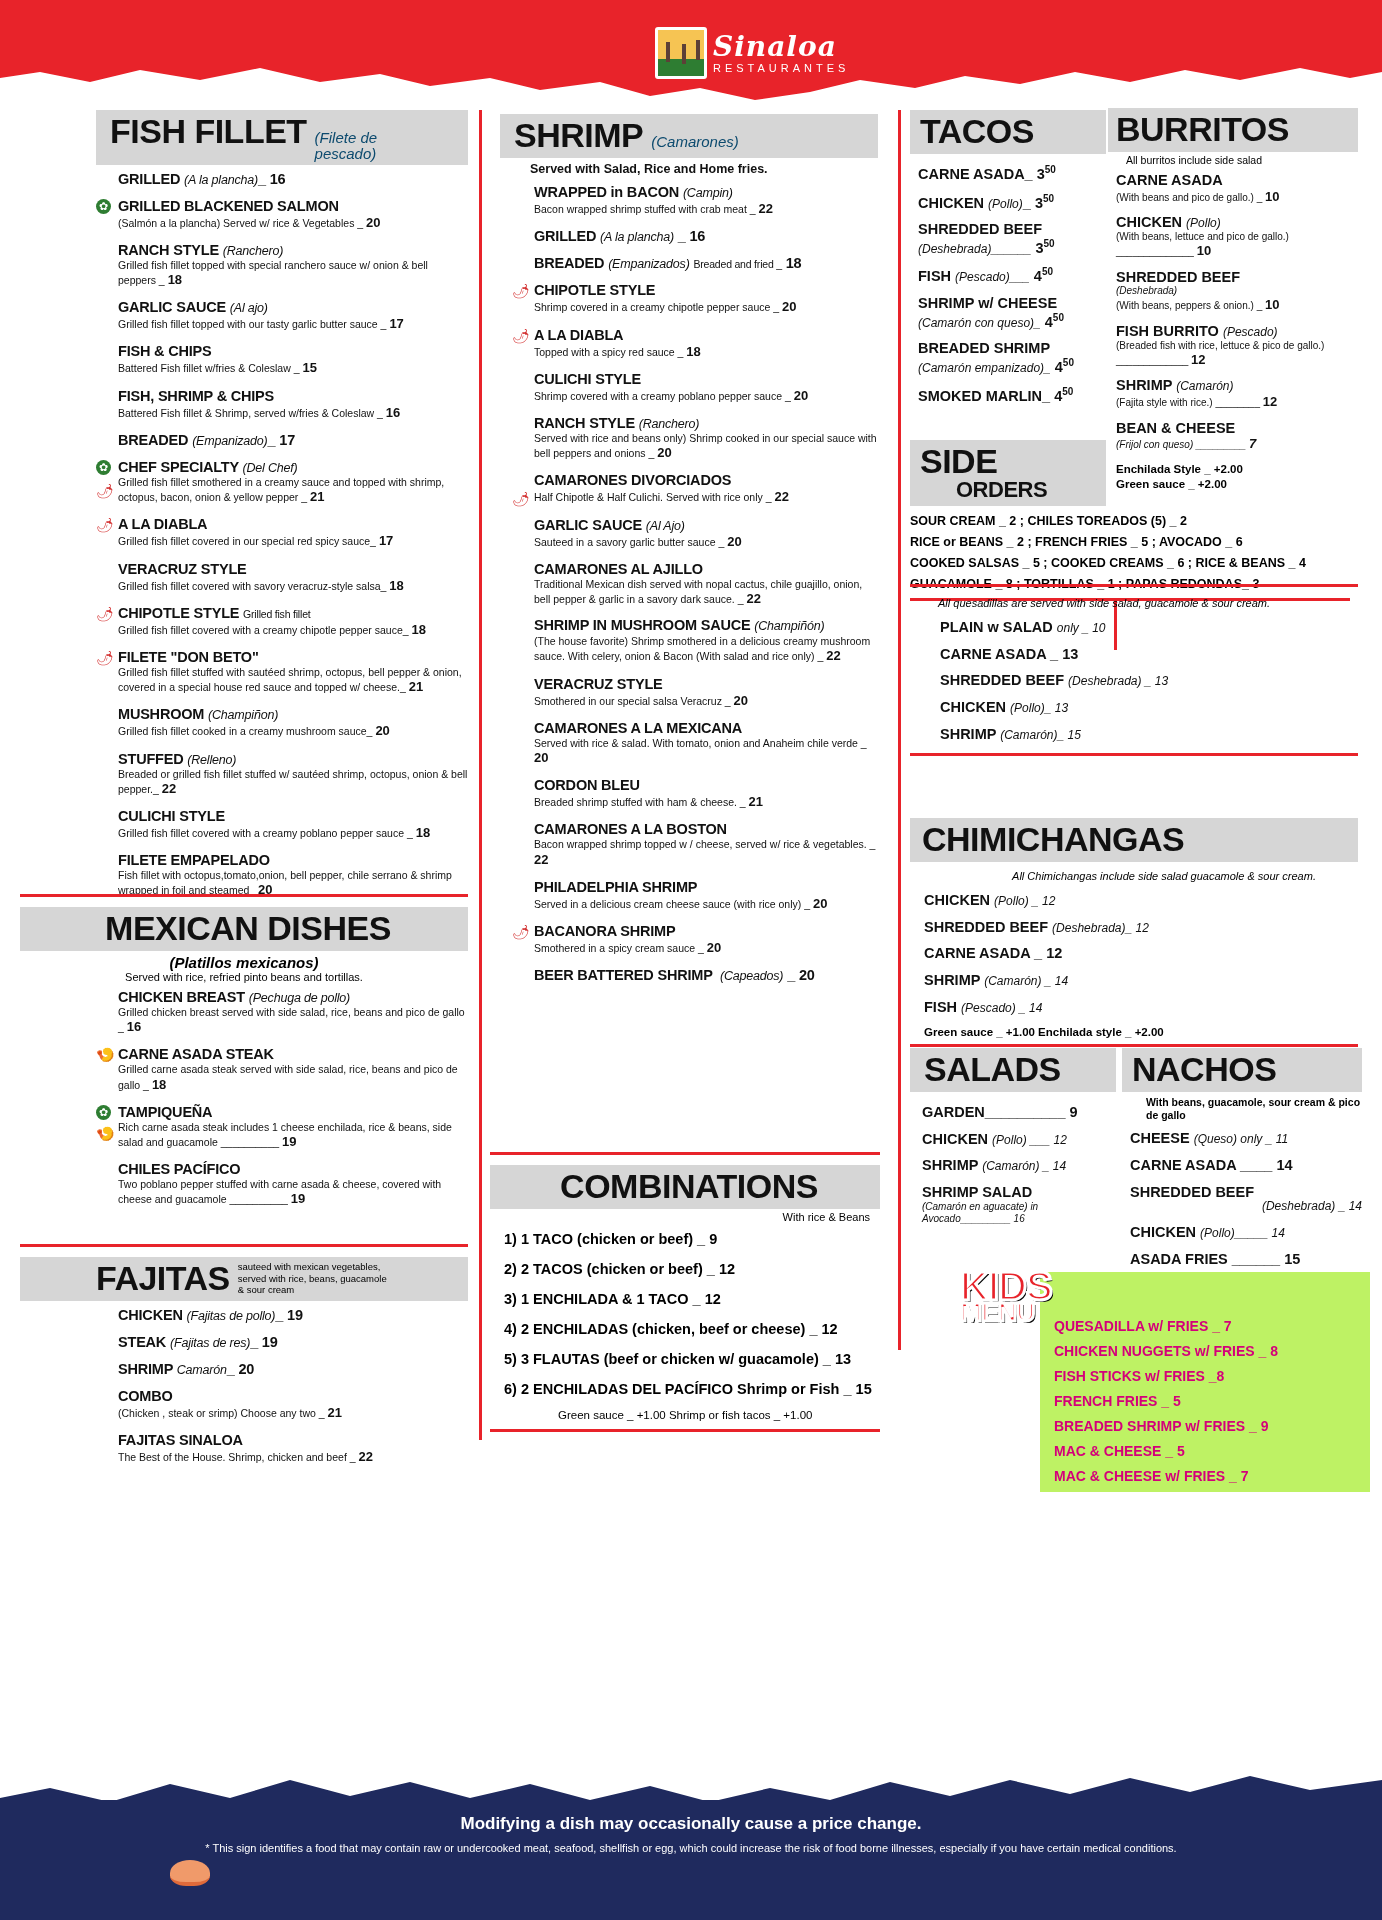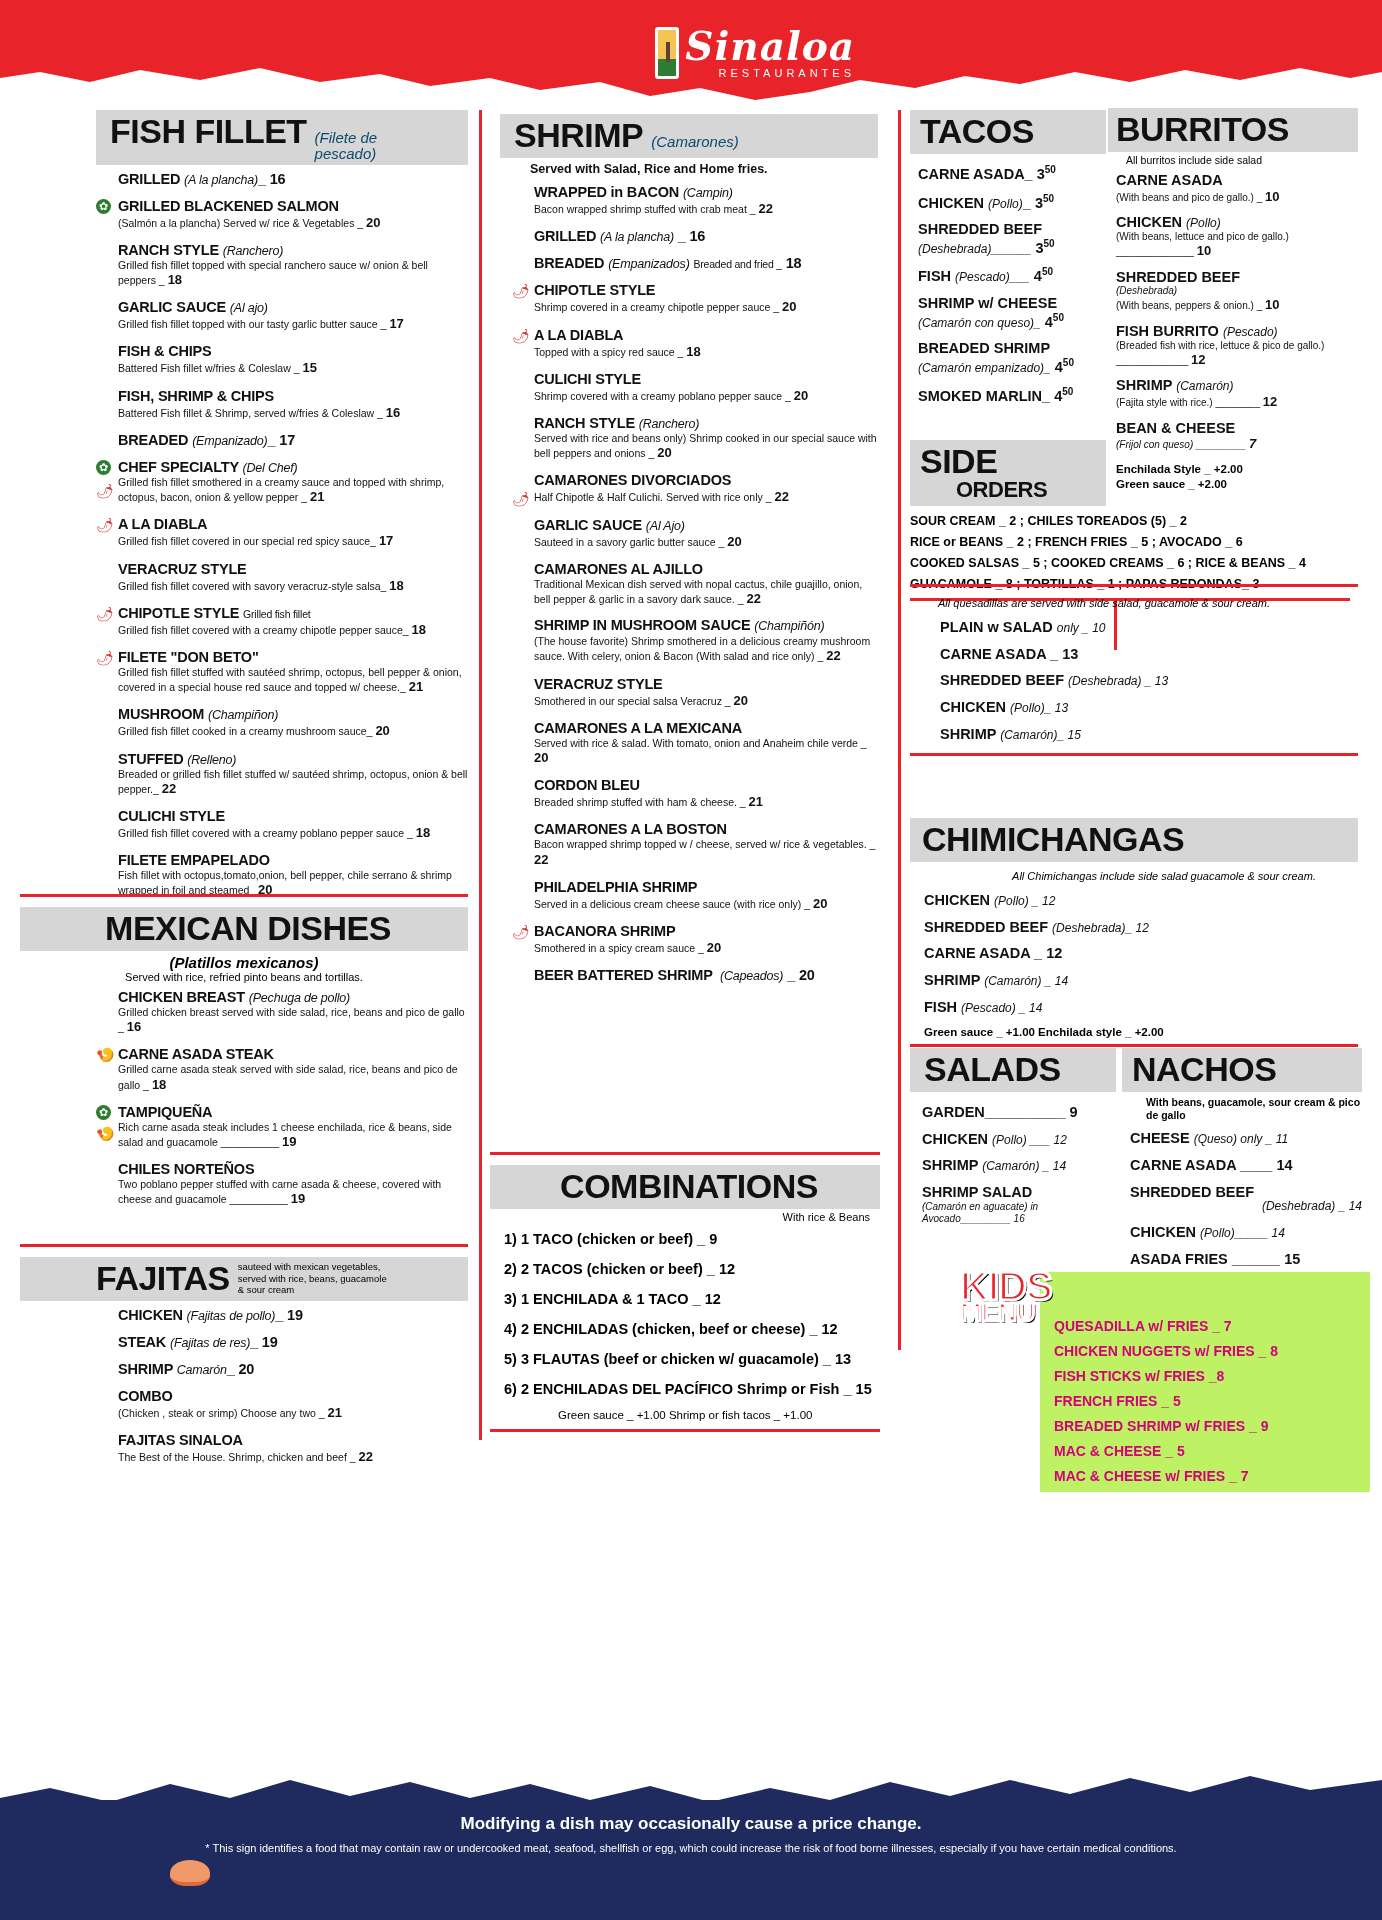--- a/index.html
+++ b/index.html
@@ -39,21 +39,21 @@
     background: #2e7d32;
   }
   .logo-pic:after {
     content: ""; position: absolute; left: 8px; bottom: 14px; width: 4px; height: 20px;
     background: #5d4037;
     box-shadow: 16px 2px 0 #5d4037, 30px -2px 0 #5d4037;
   }
   .logo-text { color: #ffffff; line-height: 1; }
   .logo-name {
     font-family: "DejaVu Serif", serif; font-style: italic;
-    font-size: 39px; font-weight: bold; letter-spacing: 1px;
+    font-size: 28px; font-weight: bold; letter-spacing: 1px;
   }
   .logo-sub { font-size: 11px; letter-spacing: 4px; margin-top: 2px; text-align: right; }
 
   
   .sheet { position: absolute; top: 100px; left: 0; width: 1382px; height: 1680px; }
 
   .col { position: absolute; }
   .sect-head {
     background: #d6d6d6;
     padding: 2px 6px 3px 14px;
@@ -305,21 +305,21 @@
           <span class="pr">18</span></div>
       </div>
       <div class="item">
         <span class="mark leaf">✿</span>
         <span class="mark meat" style="top:22px;">🍤</span>
         <div class="nm"><span>TAMPIQUEÑA</span></div>
         <div class="ds"><span>Rich carne asada steak includes 1 cheese enchilada, rice &amp; beans, side salad and guacamole __________</span>
           <span class="pr">19</span></div>
       </div>
       <div class="item">
-        <div class="nm"><span>CHILES NORTEÑOS</span></div>
+        <div class="nm"><span>CHILES PACÍFICO</span></div>
         <div class="ds"><span>Two poblano pepper stuffed with carne asada &amp; cheese, covered with cheese and guacamole __________</span>
           <span class="pr">19</span></div>
       </div>
     </div>
   </div>
 
   <div class="col" style="left:20px; top:1140px; width:448px;">
     <div class="rule"></div>
     <div class="sect-head" style="align-items:center;">
       <h2 style="margin-left:62px;">FAJITAS</h2>

